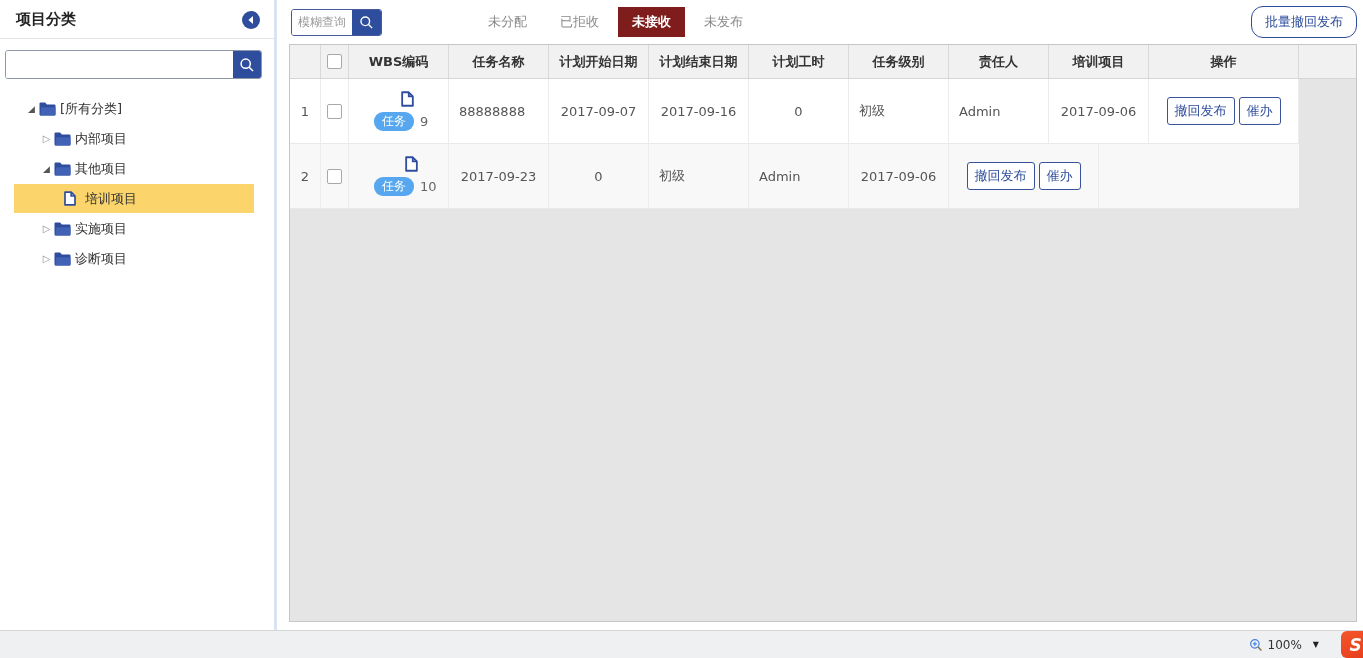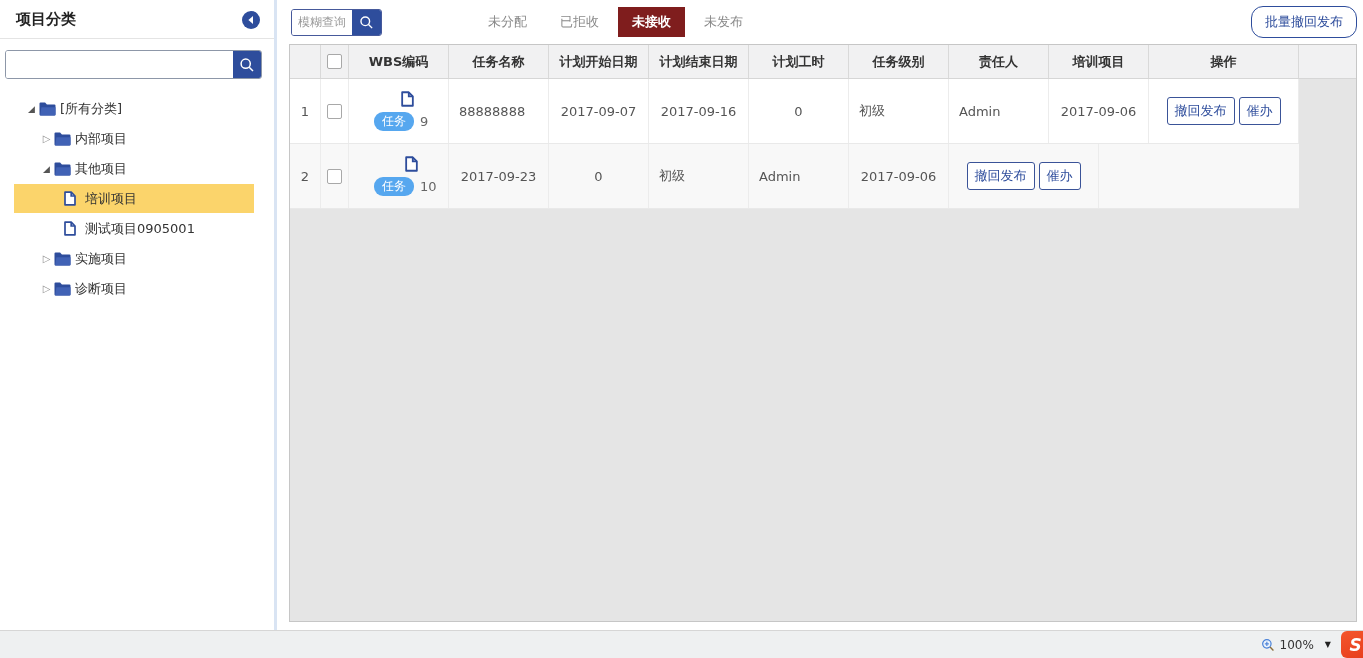--- a/index.html
+++ b/index.html
@@ -66,21 +66,21 @@
   .wbs-line { display:flex; align-items:center; gap:6px; }
   .badge { background:#56a7ef; color:#fff; font-size:12px; line-height:1;
     padding:3px 8px 4px; border-radius:9px; }
   .wbs-num { color:#666; font-size:13px; }
   .op-btn { border:1px solid #3a5398; background:#fff; color:#2e4d9c; font-size:13px;
     border-radius:3px; padding:4px 7px; margin:0 2px; cursor:pointer;
     font-family:"DejaVu Sans","Liberation Sans",sans-serif; }
 
   
   .statusbar { height:28px; background:#eef0f1; border-top:1px solid #d6d6d6; position:relative; }
-  .status-zoom { position:absolute; right:32px; top:0; height:100%; display:flex;
+  .status-zoom { position:absolute; right:44px; top:0; height:100%; display:flex;
     align-items:center; gap:5px; font-size:12px; color:#333; }
   .caret { font-size:8px; color:#222; margin-left:6px; cursor:pointer; }
   .tray-icon { position:absolute; right:-7px; bottom:0; width:29px; height:27px;
     background:linear-gradient(160deg,#f4562c,#e73d1c); border-radius:6px; color:#fff;
     display:flex; align-items:center; justify-content:center; font-size:17px;
     font-weight:bold; font-style:italic; cursor:pointer; }
 </style>
 </head>
 <body>
 
@@ -143,29 +143,20 @@
       <div class="tree-row lv3 selected">
         <span class="tree-ico">
           <svg width="12" height="15" viewBox="0 0 12 15">
               <path d="M1 1.2 H7.2 L11 5 V13.8 H1 Z" fill="#fff" stroke="#2e4d9c" stroke-width="1.7" stroke-linejoin="round"></path>
               <path d="M7.2 1.2 V5 H11" fill="none" stroke="#2e4d9c" stroke-width="1.7"></path>
             </svg>
         </span>
         <span class="tree-label">培训项目</span>
       </div>
 
-      <div class="tree-row lv3">
-        <span class="tree-ico">
-          <svg width="12" height="15" viewBox="0 0 12 15">
-              <path d="M1 1.2 H7.2 L11 5 V13.8 H1 Z" fill="#fff" stroke="#2e4d9c" stroke-width="1.7" stroke-linejoin="round"></path>
-              <path d="M7.2 1.2 V5 H11" fill="none" stroke="#2e4d9c" stroke-width="1.7"></path>
-            </svg>
-        </span>
-        <span class="tree-label">测试项目0905001</span>
-      </div>
 
       <div class="tree-row lv2">
         <span class="tw closed">▷</span>
         <span class="tree-ico">
           <svg width="17" height="14" viewBox="0 0 17 14">
               <path d="M0.5 1.6 Q0.5 0.5 1.6 0.5 H6.1 L7.9 2.4 H15.4 Q16.5 2.4 16.5 3.5 V12.4 Q16.5 13.5 15.4 13.5 H1.6 Q0.5 13.5 0.5 12.4 Z" fill="#2e4d9c"></path>
               <path d="M2.4 5.2 H16.5 V12.4 Q16.5 13.5 15.4 13.5 H1.2 Z" fill="#4162b5"></path>
             </svg>
         </span>
         <span class="tree-label">实施项目</span>

